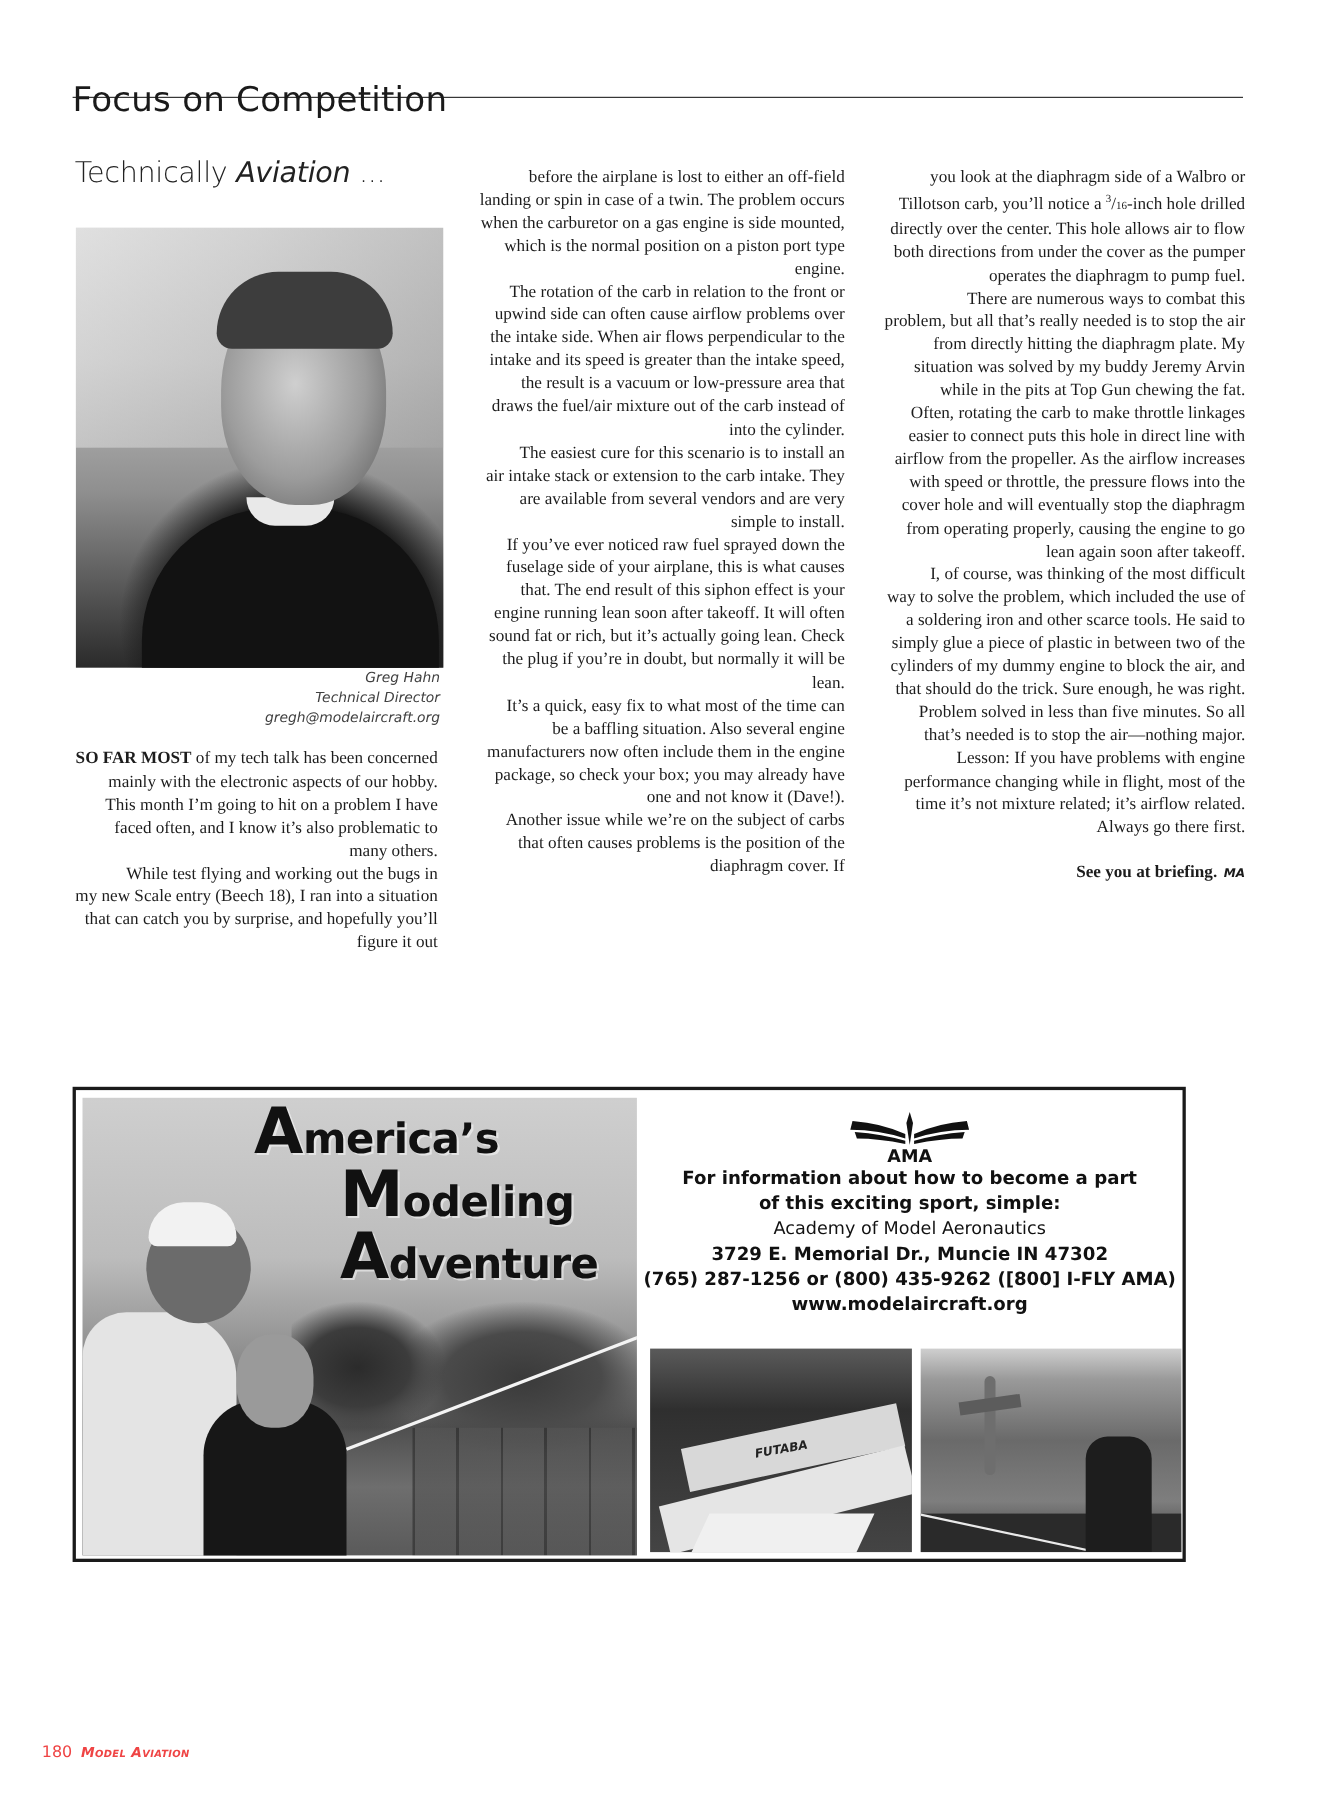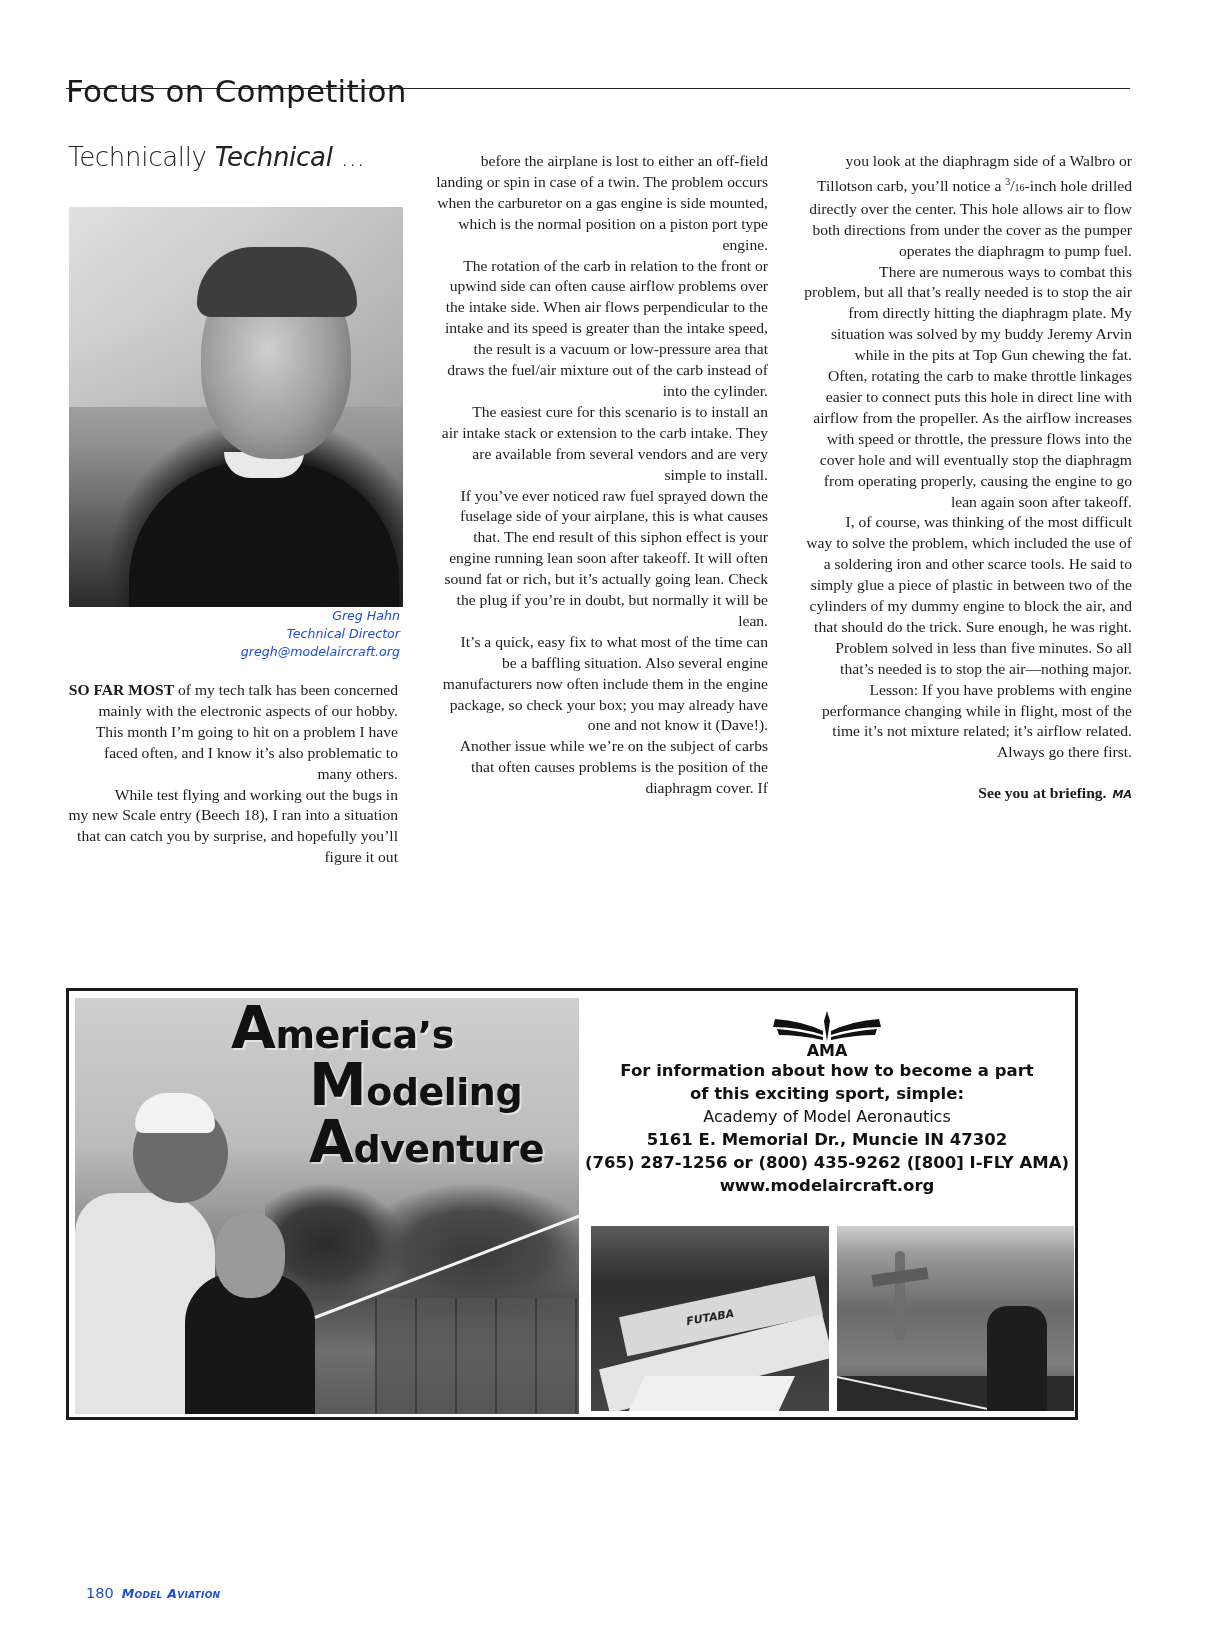--- a/index.html
+++ b/index.html
@@ -57,21 +57,21 @@
     background: radial-gradient(ellipse at 45% 45%, #cfcfcf 0%, #9c9c9c 55%, #5a5a5a 100%);
     border-radius: 48% 48% 45% 45%;
   }
   .photo .hair {
     position: absolute; left: 128px; top: 40px; width: 160px; height: 70px;
     background: #3d3d3d; border-radius: 80px 80px 20px 20px;
   }
   .caption {
     position: absolute; left: 150px; top: 607px; width: 250px;
     text-align: right; font-family: "DejaVu Sans", sans-serif; font-style: italic;
-    font-size: 12.6px; line-height: 18px; color: #1d4ed8; font-weight: 300;
+    font-size: 12.6px; line-height: 18px; color: #404040; font-weight: 300;
   }
   .lead-bold { font-weight: bold; }
   .signoff { font-weight: bold; margin-top: 20px !important; text-indent: 0 !important; }
   .ma-mark {
     font-family: "DejaVu Sans", sans-serif; font-style: italic; font-weight: bold;
     font-size: 11px; margin-left: 6px;
   }
   sup.frac { font-size: 10px; vertical-align: 6px; }
   sub.frac { font-size: 10px; vertical-align: 0; }
 
@@ -178,36 +178,36 @@
     position: absolute; left: 0; top: 150px; width: 237px; height: 35px;
     background: #2a2a2a;
   }
   .ad-photo-right .runway-line {
     position: absolute; left: 0; top: 150px; width: 160px; height: 2px;
     background: #eaeaea; transform: rotate(12deg); transform-origin: left;
   }
 
   .footer {
     position: absolute; left: 38px; top: 1585px;
-    font-family: "DejaVu Sans", sans-serif; font-size: 14.5px; color: #1d4ed8; margin-left: 48px;
+    font-family: "DejaVu Sans", sans-serif; font-size: 14.5px; color: #ef4444;
   }
   .footer .mag {
     font-style: italic; font-weight: bold; font-size: 12.5px; margin-left: 8px;
     letter-spacing: 0.3px; font-variant: small-caps;
   }
 </style>
 </head>
 <body>
 
 <div class="section-header">
   <h1 class="section-title">Focus on Competition</h1>
 </div>
 
 <div class="col-title">
-  <span>Technically </span><span class="it">Technical</span><span> ...</span>
+  <span>Technically </span><span class="it">Aviation</span><span> ...</span>
 </div>
 
 <div class="photo">
   <div class="bg-bus"></div>
   <div class="shirt"></div>
   <div class="collar"></div>
   <div class="head"></div>
   <div class="hair"></div>
 </div>
 
@@ -263,21 +263,21 @@
       <path d="M60 0 L63 10 L60 30 L57 10 Z" fill="#111"></path>
       <path d="M8 8 Q35 10 56 20 L56 24 Q32 16 6 16 Z" fill="#111"></path>
       <path d="M10 18 Q35 20 56 26 L56 29 Q32 24 12 24 Z" fill="#111"></path>
       <path d="M112 8 Q85 10 64 20 L64 24 Q88 16 114 16 Z" fill="#111"></path>
       <path d="M110 18 Q85 20 64 26 L64 29 Q88 24 108 24 Z" fill="#111"></path>
       <text x="60" y="45" text-anchor="middle" font-family="DejaVu Sans, sans-serif" font-weight="bold" font-size="16" fill="#111">AMA</text>
     </svg>
     <div class="bold">For information about how to become a part</div>
     <div class="bold">of this exciting sport, simple:</div>
     <div class="reg">Academy of Model Aeronautics</div>
-    <div class="bold">5161 E. Memorial Dr., Muncie IN 47302</div>
+    <div class="bold">3729 E. Memorial Dr., Muncie IN 47302</div>
     <div class="bold">(765) 287-1256 or (800) 435-9262 ([800] I-FLY AMA)</div>
     <div class="bold">www.modelaircraft.org</div>
   </div>
 
   <div class="ad-photo-mid">
     <div class="plane1"></div>
     <div class="plane2"></div>
     <div class="wing"></div>
     <span class="futaba">FUTABA</span>
   </div>

